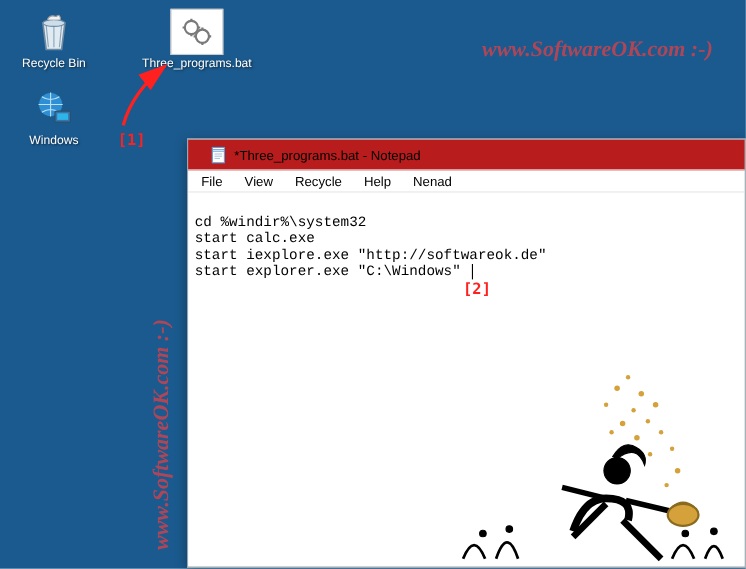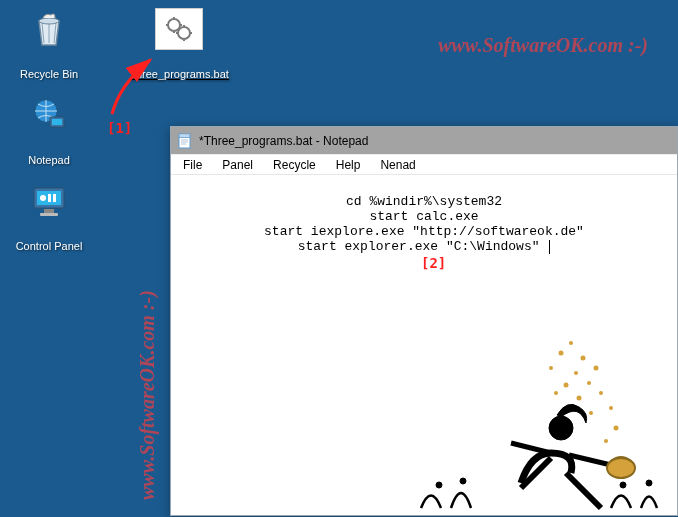--- a/index.html
+++ b/index.html
@@ -30,31 +30,30 @@
     .desktop-icon .icon-box {
       width: 48px;
       height: 42px;
       display: flex;
       align-items: center;
       justify-content: center;
     }
     .desktop-icon .label {
       color: #fff;
       font-size: 11px;
-      margin-top: 18px;
+      margin-top: 2px;
       text-shadow: 1px 1px 2px rgba(0,0,0,.6);
       white-space: nowrap;
     }
     .top-row {
       position: absolute;
       left: 124px;
       top: 8px;
       display: flex;
       gap: 38px;
-      text-decoration: underline;
     }
     .file-icon-tile {
       width: 48px;
       height: 42px;
       background: #fff;
       border: 1px solid #ccc;
       display: flex;
       align-items: center;
       justify-content: center;
     }
@@ -104,24 +103,24 @@
       width: 508px;
       height: 390px;
       background: #fff;
       border: 1px solid #9aa7b0;
       box-shadow: 0 2px 10px rgba(0,0,0,.35);
       display: flex;
       flex-direction: column;
     }
     .titlebar {
       height: 28px;
-      background: #a3a3a3;
-      display: flex;
-      align-items: center;
-      padding: 0 6px;
+      background: #b91c1c;
+      display: flex;
+      align-items: center;
+      padding: 0 20px;
       gap: 6px;
       border-bottom: 1px solid #eee;
     }
     .titlebar .np-icon {
       width: 16px; height: 16px;
     }
     .titlebar .title-text {
       font-size: 12px;
       color: #000;
     }
@@ -141,21 +140,20 @@
     }
     .editor {
       flex: 1;
       font-family: Consolas, "Courier New", monospace;
       font-size: 13px;
       padding: 4px 6px;
       white-space: pre;
       color: #000;
       position: relative;
       overflow: hidden;
-      text-align: center;
     }
     .cursor {
       display:inline-block;
       width:1px; height:14px;
       background:#000;
       vertical-align: text-bottom;
       margin-left:2px;
     }
     .doodle {
       position:absolute;
@@ -185,37 +183,23 @@
 
   <div class="desktop-icon">
     <div class="icon-box">
       <svg width="42" height="40" viewBox="0 0 42 40">
         <circle cx="18" cy="16" r="11" fill="#2f8fd4" stroke="#1d5e8a"></circle>
         <path d="M7 16 L29 16 M18 5 L18 27 M10 9 Q18 14 26 9 M10 23 Q18 18 26 23" stroke="#bde0f5" stroke-width="1" fill="none"></path>
         <rect x="22" y="22" width="14" height="10" rx="1" fill="#3a73a8" stroke="#2a506f"></rect>
         <rect x="24" y="24" width="10" height="6" fill="#2db4e8"></rect>
       </svg>
     </div>
-    <div class="label">Notepad</div>
-  </div>
-
-  <div class="desktop-icon">
-    <div class="icon-box">
-      <svg width="42" height="40" viewBox="0 0 42 40">
-        <rect x="6" y="7" width="30" height="20" rx="2" fill="#3a73a8" stroke="#2a506f"></rect>
-        <rect x="9" y="10" width="24" height="14" fill="#2db4e8"></rect>
-        <circle cx="15" cy="17" r="3" fill="#fff"></circle>
-        <rect x="20" y="13" width="3" height="8" fill="#fff"></rect>
-        <rect x="25" y="13" width="3" height="8" fill="#fff"></rect>
-        <rect x="16" y="28" width="10" height="4" fill="#888"></rect>
-        <rect x="12" y="32" width="18" height="3" rx="1" fill="#bbb"></rect>
-      </svg>
-    </div>
-    <div class="label">Control Panel</div>
-  </div>
+    <div class="label">Windows</div>
+  </div>
+
 
 </div>
 
 <div class="top-row">
   <div class="desktop-icon" style="width:110px">
     <div class="file-icon-tile">
       <svg width="30" height="28" viewBox="0 0 30 28">
         <circle cx="10" cy="10" r="6" fill="none" stroke="#7a7a7a" stroke-width="2"></circle>
         <circle cx="20" cy="18" r="6" fill="none" stroke="#7a7a7a" stroke-width="2"></circle>
         <path d="M10 4 L10 2 M10 16 L10 18 M4 10 L2 10 M16 10 L18 10" stroke="#7a7a7a" stroke-width="2"></path>
@@ -247,21 +231,21 @@
   <div class="titlebar">
     <svg class="np-icon" viewBox="0 0 16 16">
       <rect x="2" y="1" width="11" height="14" fill="#fff" stroke="#5e9cd3"></rect>
       <path d="M2 3 L13 3 M2 4.5 L13 4.5" stroke="#5e9cd3" stroke-width="0.8"></path>
       <path d="M4 7 L11 7 M4 9 L11 9 M4 11 L9 11" stroke="#9cb8cf" stroke-width="0.8"></path>
     </svg>
     <span class="title-text">*Three_programs.bat - Notepad</span>
   </div>
   <div class="menubar">
     <span>File</span>
-    <span>Panel</span>
+    <span>View</span>
     <span>Recycle</span>
     <span>Help</span>
     <span>Nenad</span>
   </div>
   <div class="editor">
 <span>cd %windir%\system32</span>
 <span>start calc.exe</span>
 <span>start iexplore.exe "http://softwareok.de"</span>
 <span>start explorer.exe "C:\Windows" </span><span class="cursor"></span>
 

